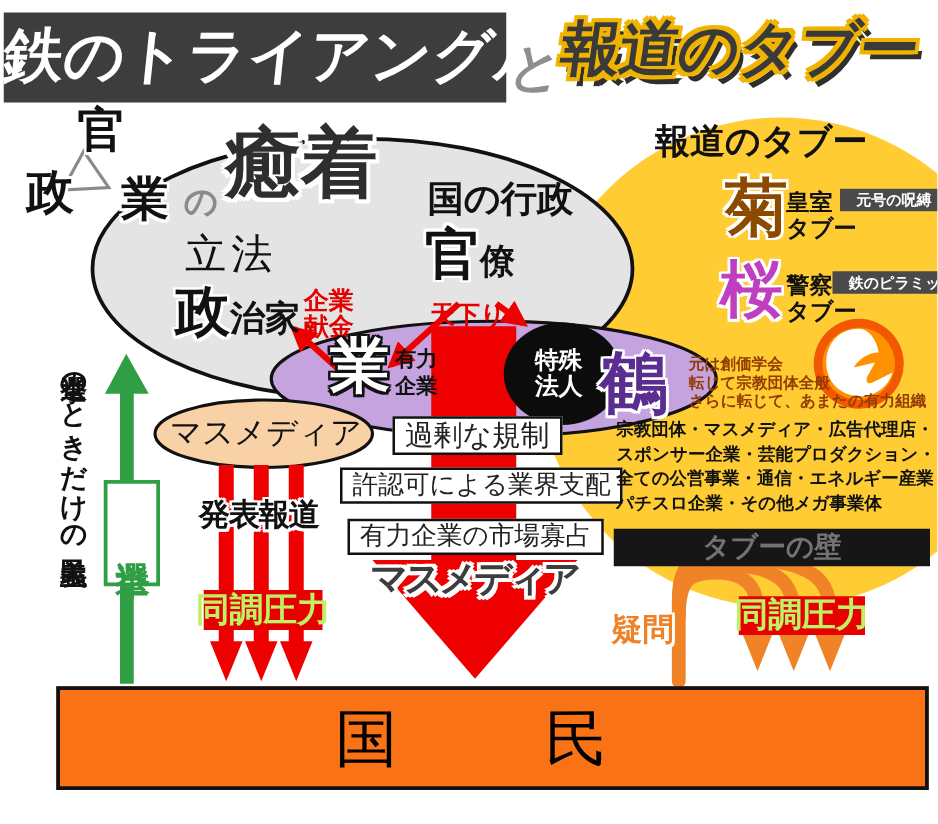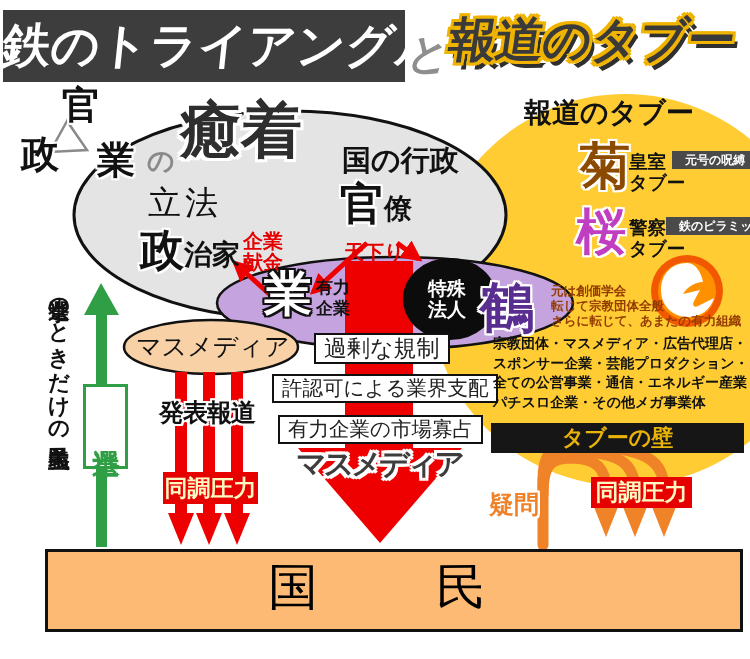--- a/index.html
+++ b/index.html
@@ -35,38 +35,38 @@
   
   #ind-main{left:264px;top:270px;font-size:48px;font-weight:bold;color:#fff;}
   #ind-label{left:316px;top:277px;font-size:17px;line-height:21px;font-weight:600;}
   #special{left:428px;top:278px;font-size:19px;font-weight:bold;color:#fff;line-height:21px;text-align:left;}
   
   .wbox{background:#fff;border:2px solid #111;padding:2px 8px;color:#222;}
   #cost{left:296px;top:449px;font-size:30px;font-weight:bold;letter-spacing:-3px;color:#3d3d3d;}
   
   #media-label{left:136px;top:334px;font-size:25px;}
   #announce{left:159px;top:400px;font-size:25px;font-weight:bold;letter-spacing:-1px;}
-  .pressure{background:#e60000;color:#fef9c3;font-weight:bold;font-size:23px;}
+  .pressure{background:#e60000;color:#bef264;font-weight:bold;font-size:27px;}
   
   #taboo-heading{left:524px;top:99px;font-size:28px;font-weight:bold;}
   .taboo-char{font-size:50px;font-weight:bold;}
   .taboo-label{font-size:18.5px;line-height:21px;font-weight:600;}
   .badge{background:#4a4a4a;color:#fff;font-size:12px;padding:3px 13px;font-weight:600;}
   #tsuru-notes{left:551px;top:284px;font-size:12.5px;line-height:15px;color:#943b00;font-weight:600;}
   #org-list{left:493px;top:334px;font-size:14px;line-height:19.5px;font-weight:600;}
-  #wall{left:491px;top:423px;width:253px;height:30px;background:#161616;color:#eab308;
+  #wall{left:491px;top:423px;width:253px;height:30px;background:#161616;color:#737373;
         font-size:22px;font-weight:bold;}
   #question{left:489px;top:492px;font-size:25px;font-weight:bold;color:#ef8228;}
   
   #vnote{left:47px;top:283px;writing-mode:vertical-rl;font-size:21.5px;font-weight:bold;line-height:1;}
   #senkyo-box{left:83px;top:384px;width:39px;height:79px;background:#fff;border:3px solid #2f9e44;}
   #senkyo-box span{writing-mode:vertical-rl;font-size:28px;font-weight:bold;color:#2f9e44;}
   
-  #citizens{left:45px;top:549px;width:692px;height:77px;background:#fdba74;border:3px solid #111;
-            font-size:50px;letter-spacing:34px;color:#000;font-family:Liberation Mono, monospace;}
+  #citizens{left:45px;top:549px;width:692px;height:77px;background:#f97316;border:3px solid #111;
+            font-size:50px;letter-spacing:34px;color:#000;}
 </style>
 </head>
 <body>
 
 <div id="stage">
 
   <svg width="750" height="659" viewBox="0 0 750 659" style="position:absolute;left:0;top:0">
     <defs>
       <marker id="ra" viewBox="0 0 10 10" refX="8" refY="5" markerWidth="4.2" markerHeight="4.2" orient="auto-start-reverse">
           <path d="M0,0 L10,5 L0,10 z" fill="#ee0000"></path>

